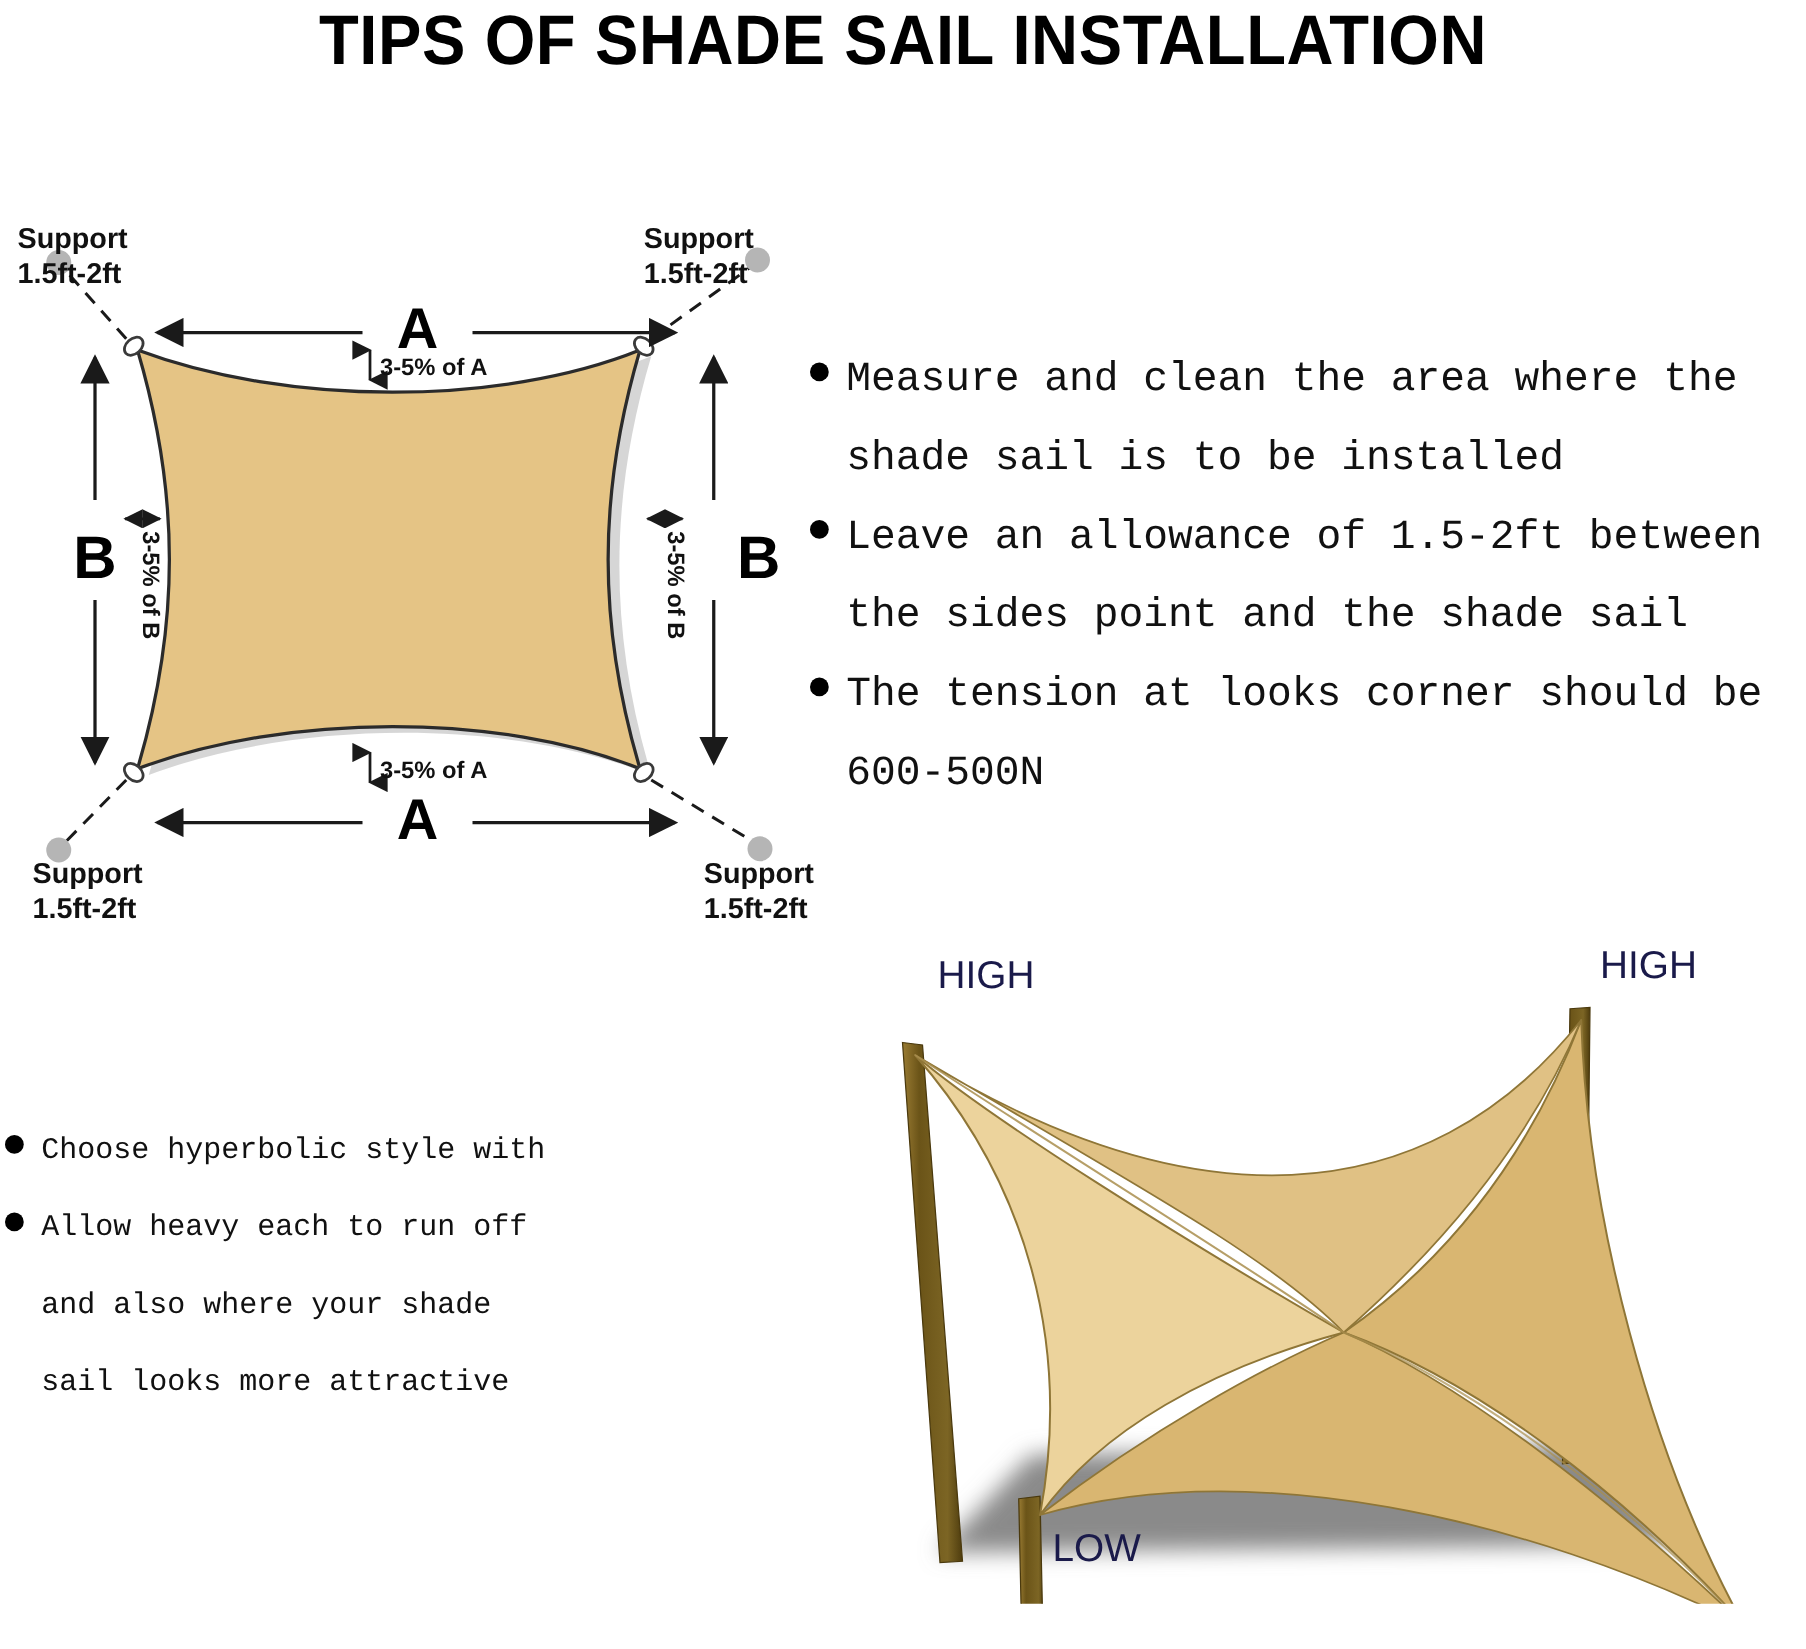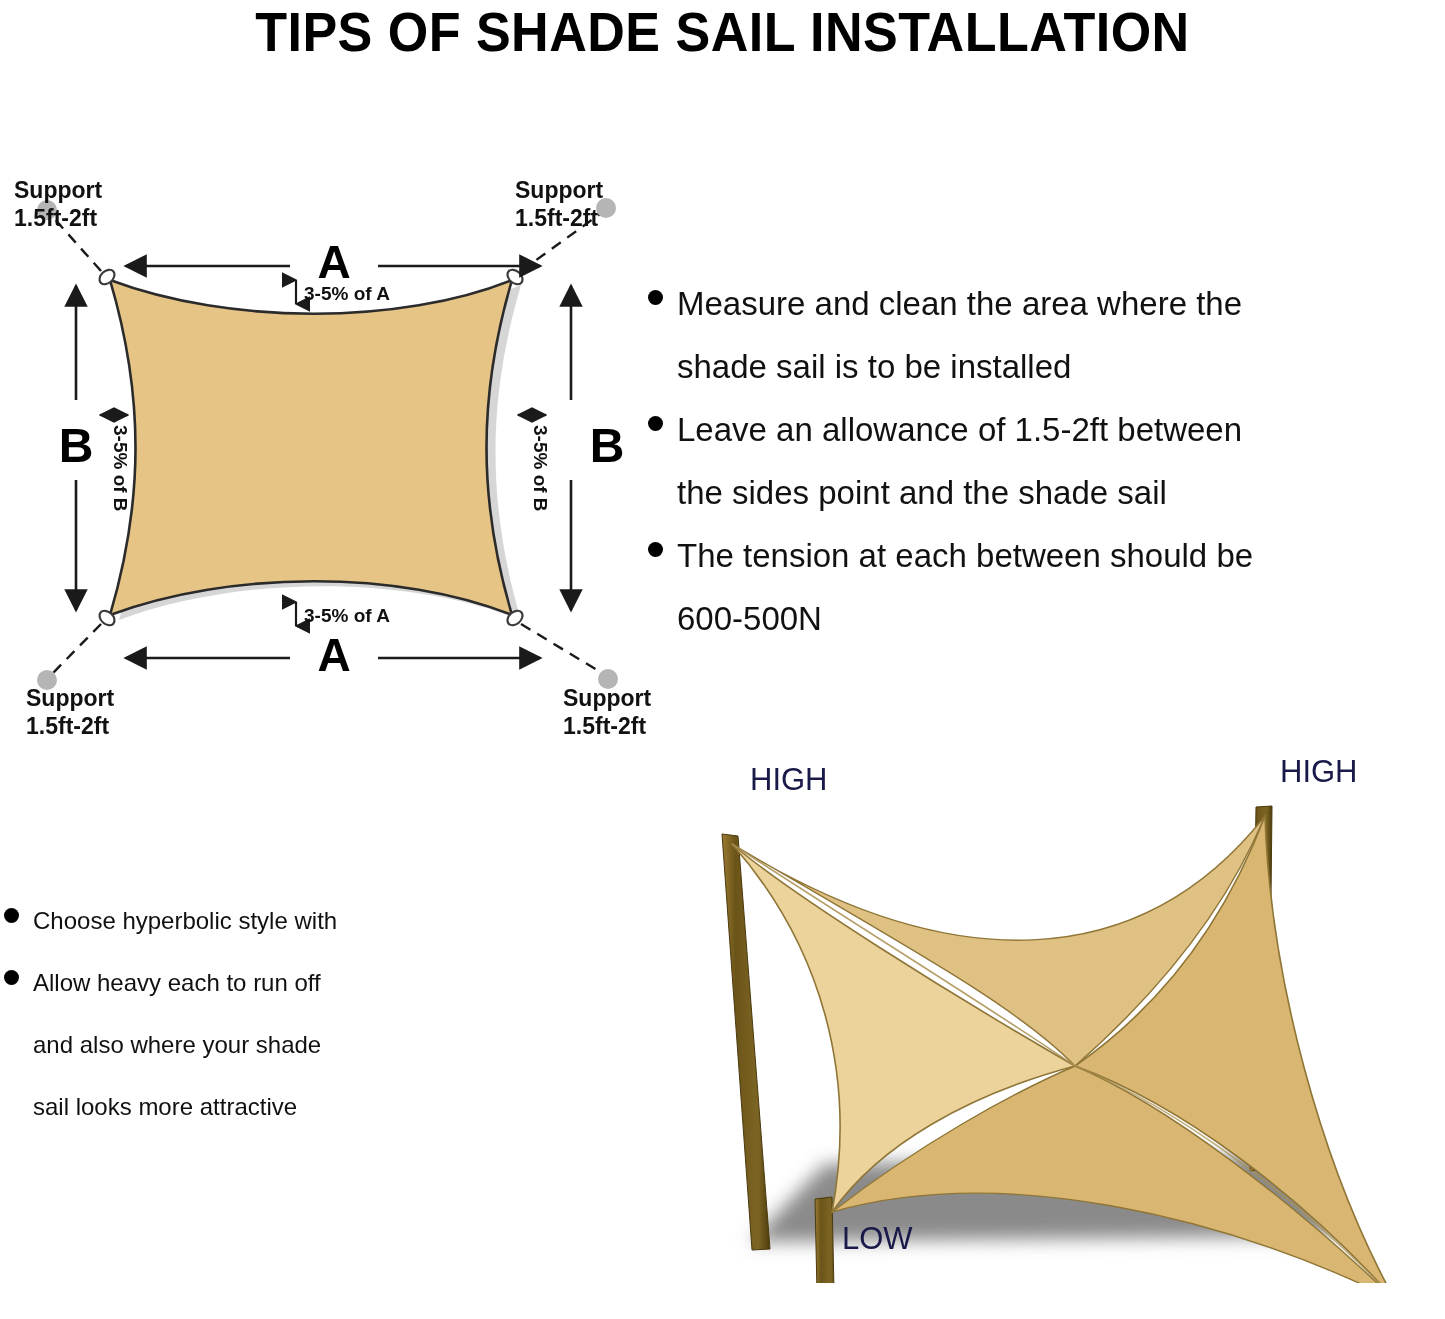--- a/index.html
+++ b/index.html
@@ -62,21 +62,21 @@
   .bullet-dot {
     flex: 0 0 auto;
     width: 15px; height: 15px;
     border-radius: 50%;
     background: #000;
     margin-top: 18px;
     margin-right: 14px;
   }
   .bullet-dot.hidden { background: transparent; }
   .bullet-text {
-    font-family: Liberation Sans, sans-serif;
+    font-family: Liberation Mono, monospace;
     font-size: 33px;
     line-height: 63px;
     color: #111111;
     white-space: nowrap;
   }
   #tips-bottom .bullet-text { font-size: 24px; line-height: 62px; }
   #tips-bottom .bullet-dot { margin-top: 18px; width: 15px; height: 15px; }
 
   
   #hyper-diagram {
@@ -224,21 +224,21 @@
   <div class="bullet-row">
     <span class="bullet-dot"></span>
     <span class="bullet-text">Leave an allowance of 1.5-2ft between</span>
   </div>
   <div class="bullet-row">
     <span class="bullet-dot hidden"></span>
     <span class="bullet-text">the sides point and the shade sail</span>
   </div>
   <div class="bullet-row">
     <span class="bullet-dot"></span>
-    <span class="bullet-text">The tension at each between should be</span>
+    <span class="bullet-text">The tension at looks corner should be</span>
   </div>
   <div class="bullet-row">
     <span class="bullet-dot hidden"></span>
     <span class="bullet-text">600-500N</span>
   </div>
 </div>
 
 <div id="tips-bottom">
   <div class="bullet-row">
     <span class="bullet-dot"></span>

